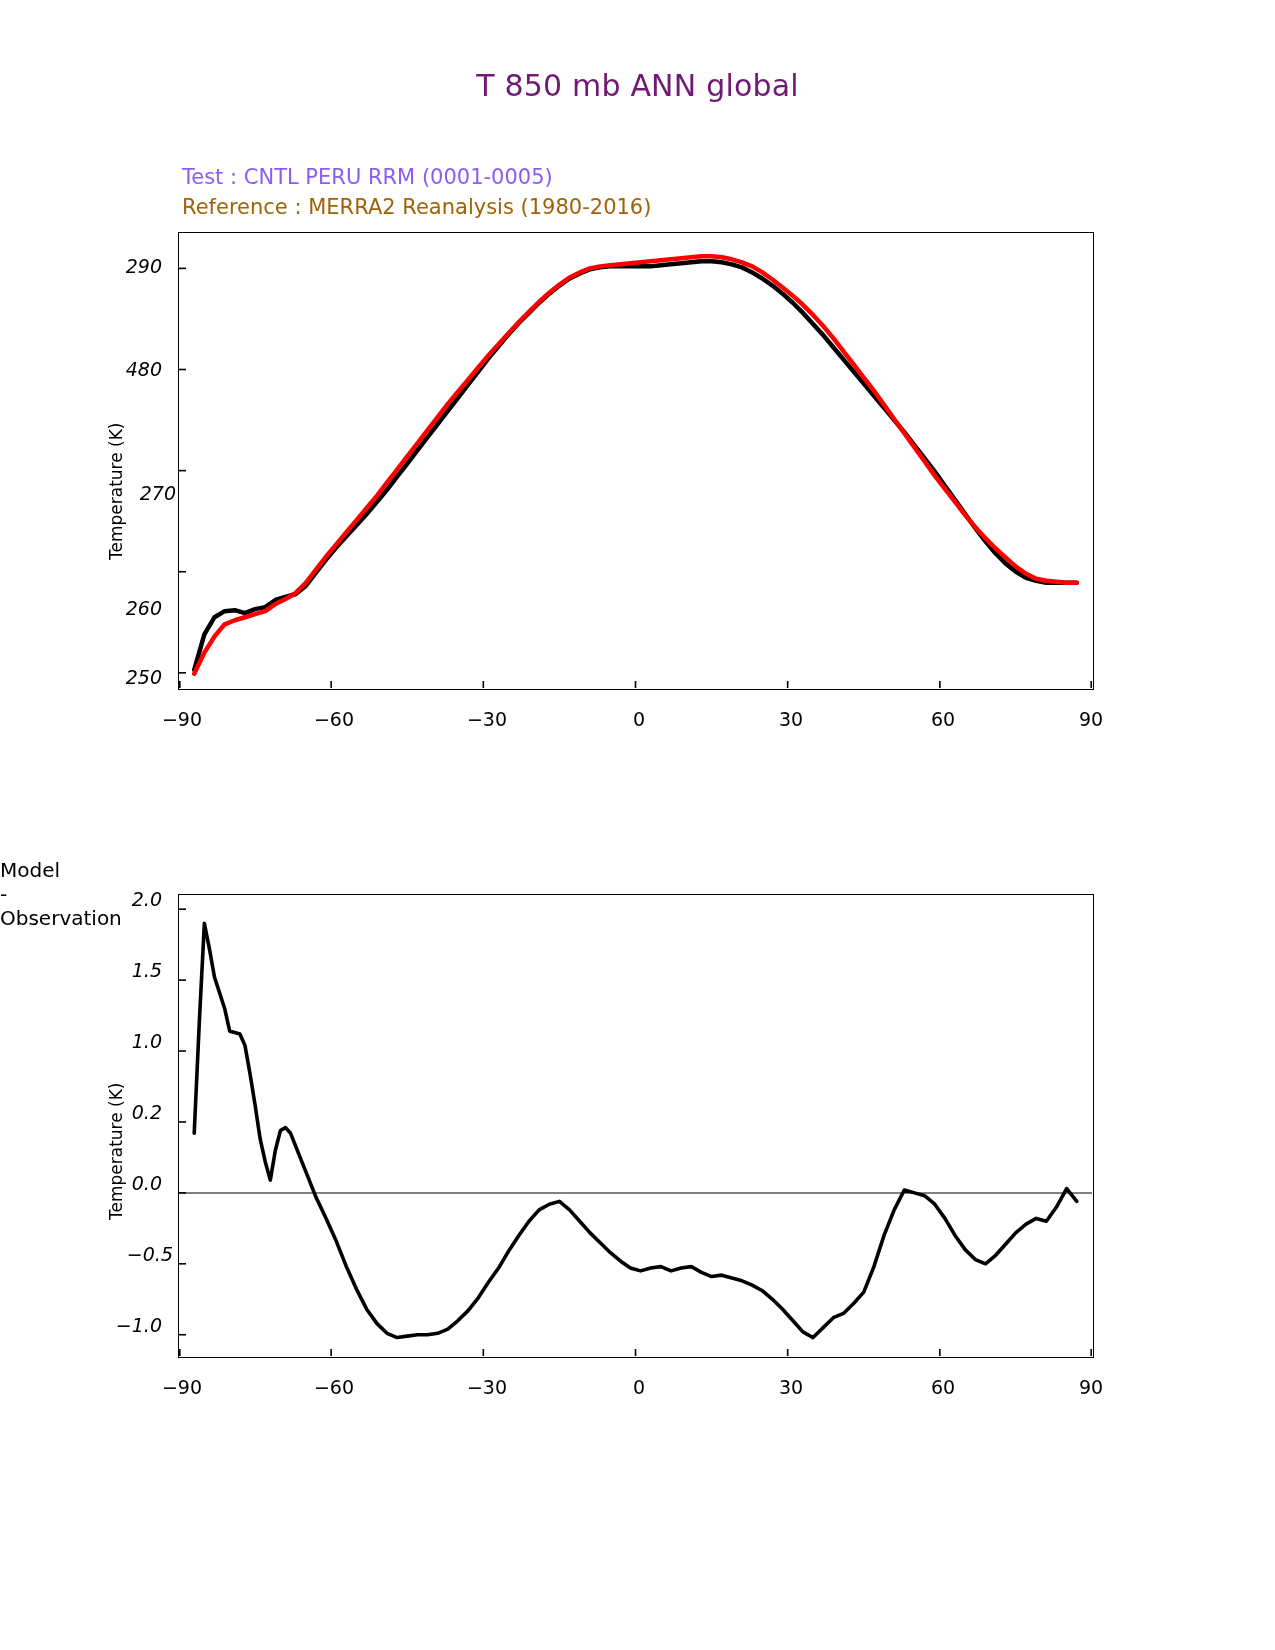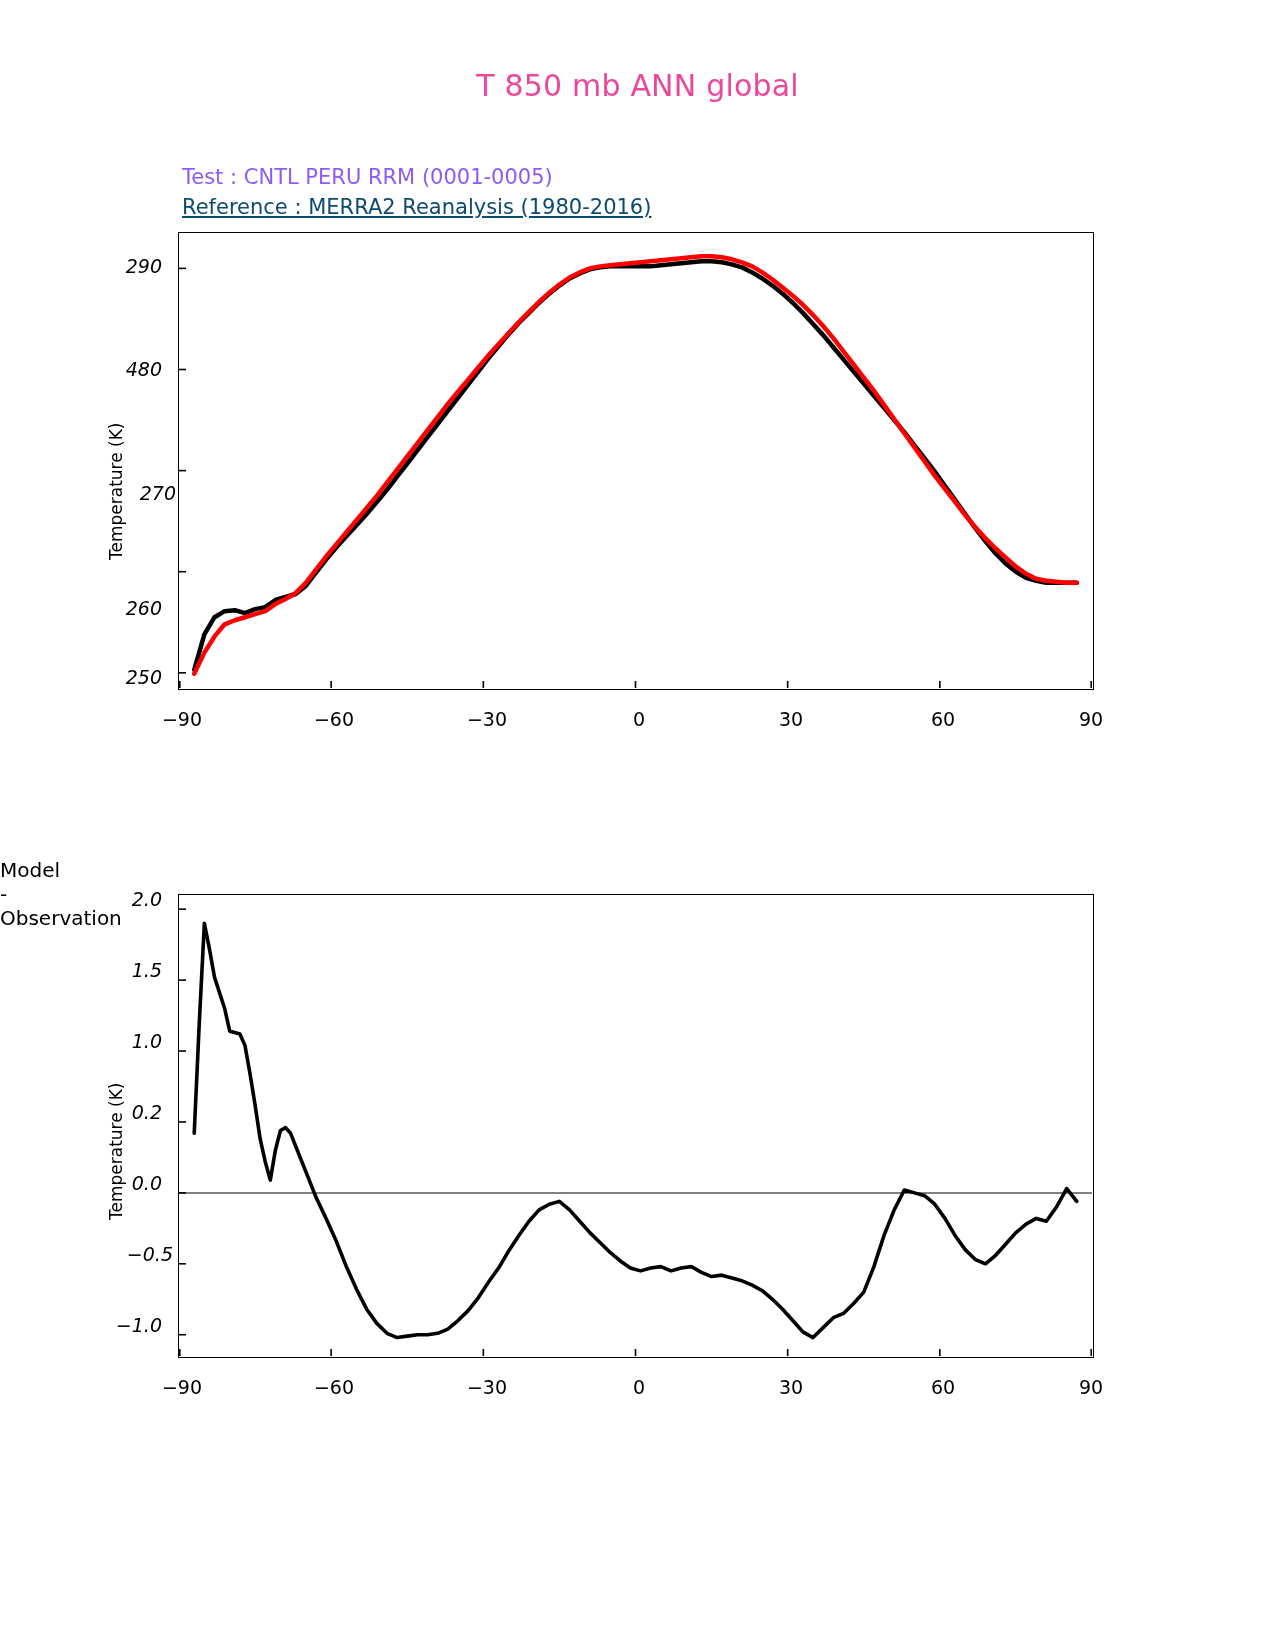--- a/index.html
+++ b/index.html
@@ -19,32 +19,32 @@
     position: absolute;
     inset: 0;
   }
   .fig-title {
     position: absolute;
     top: 68px;
     left: 0;
     width: 100%;
     text-align: center;
     font-size: 30px;
-    color: #ec4899;
+    color: #701a75;
     letter-spacing: 0.2px;
   }
   .legend-block {
     position: absolute;
     left: 182px;
     top: 162px;
     font-size: 21px;
     line-height: 30px;
   }
   .legend-test { color: #8b5cf6; }
-  .legend-ref { color: #0c4a6e; text-decoration: underline; }
+  .legend-ref { color: #a16207; }
 
   .panel {
     position: absolute;
   }
   .axes-frame {
     position: absolute;
     border: 1.6px solid #000;
     box-sizing: border-box;
     background: #fff;
   }

